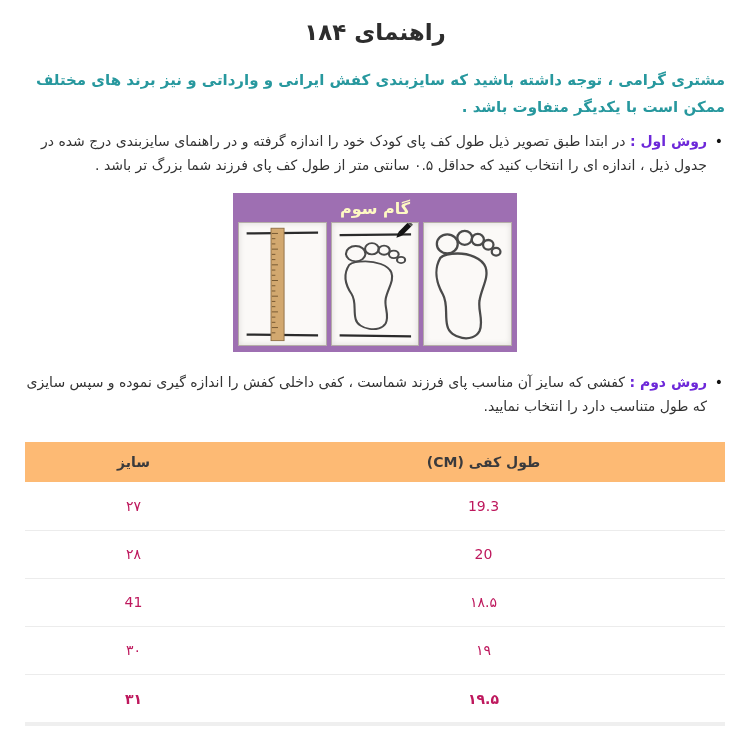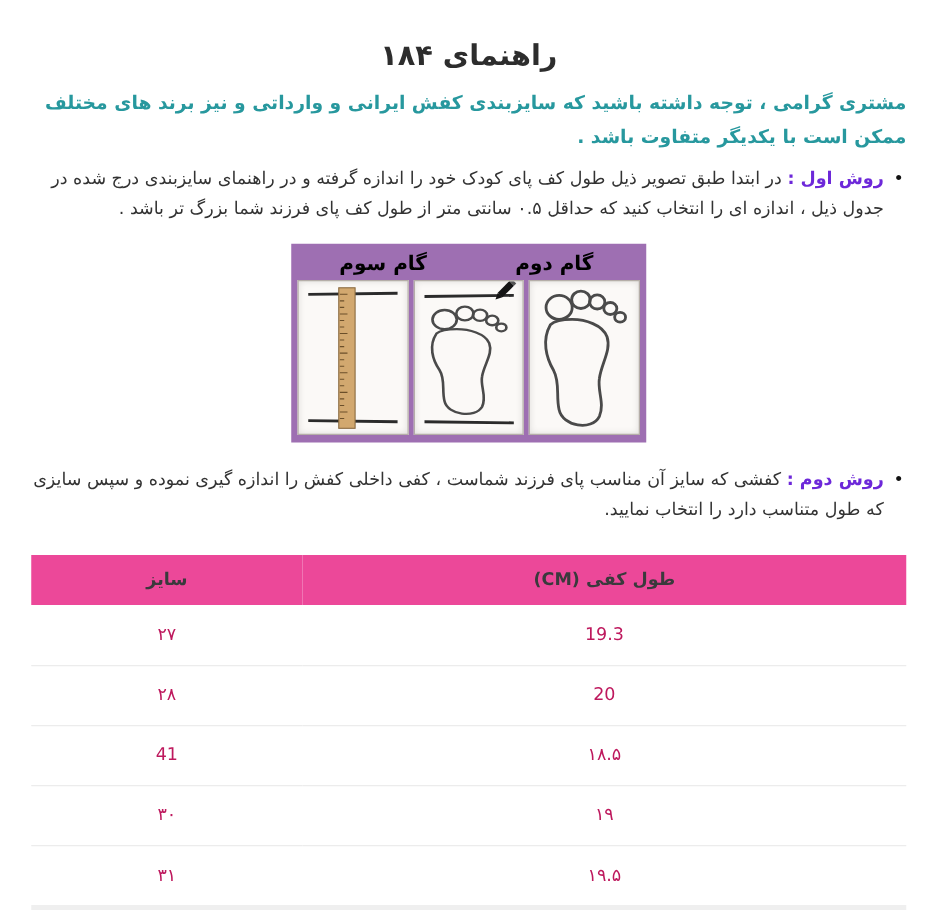--- a/index.html
+++ b/index.html
@@ -6,29 +6,29 @@
   html, body {
     width: 750px; height: 738px;
     background: #ffffff;
     font-family: "DejaVu Sans", sans-serif;
     direction: rtl;
     overflow: hidden;
   }
   .content { padding: 0 25px; }
 
   .page-title {
-    margin-top: 32px;
+    margin-top: 19px;
     text-align: center;
     font-size: 23px;
     font-weight: 700;
     color: #2d2d2d;
   }
 
   .notice {
-    margin-top: 11px;
+    margin-top: 22px;
     font-size: 15px;
     font-weight: 700;
     color: #27989e;
     line-height: 1.8;
     text-align: right;
   }
 
   .methods { margin-top: 8px; }
   .method {
     position: relative;
@@ -53,21 +53,21 @@
   .steps-figure {
     width: 284px;
     margin: 16px auto 0;
     background: #9e6fb2;
     padding: 2px 5px 6px;
   }
   .steps-header { display: flex; }
   .step-label {
     flex: 1;
     text-align: center;
-    color: #000000;
+    color: #fef9c3;
     font-weight: 700;
     font-size: 16px;
     line-height: 27px;
     white-space: nowrap;
   }
   .steps-panels { display: flex; gap: 4px; }
   .panel {
     flex: 1;
     height: 124px;
     background: #fbf9f7;
@@ -79,37 +79,37 @@
   .panel svg { width: 100%; height: 100%; display: block; }
 
   
   .size-table-wrap { margin-top: 24px; }
   table.size-table {
     width: 100%;
     border-collapse: collapse;
     direction: rtl;
   }
   .size-table th {
-    background: #ec4899;
+    background: #fdba74;
     height: 40px;
     font-size: 14px;
     font-weight: 700;
     color: #3a3a3c;
     text-align: center;
   }
   .size-table col.col-insole { width: 69%; }
   .size-table col.col-size   { width: 31%; }
   .size-table td {
     height: 48px;
     text-align: center;
     font-size: 14px;
     color: #be185d;
     border-bottom: 1px solid #ececec;
   }
-  .size-table tbody tr:last-child td { border-bottom: none; }
+  .size-table tbody tr:last-child td { border-bottom: none; font-weight: bold; }
   .table-bottom-band {
     height: 4px;
     background: #efefef;
   }
 </style>
 </head>
 <body>
 
 <div class="content">
 
@@ -120,21 +120,20 @@
   <div class="methods">
 
     <div class="method">
       <span class="bullet">•</span>
       <span class="label">روش اول :</span>
       <span>در ابتدا طبق تصویر ذیل طول کف پای کودک خود را اندازه گرفته و در راهنمای سایزبندی درج شده در جدول ذیل ، اندازه ای را انتخاب کنید که حداقل ۰.۵ سانتی متر از طول کف پای فرزند شما بزرگ تر باشد .</span>
     </div>
 
     <div class="steps-figure">
       <div class="steps-header">
-        <div class="step-label">گام دوم</div>
         <div class="step-label">گام سوم</div>
       </div>
       <div class="steps-panels">
 
         <div class="panel">
           <svg viewBox="0 0 90 140" preserveAspectRatio="xMidYMid meet" aria-hidden="true">
             <g fill="none" stroke="#4a4a4a" stroke-width="2.6">
               <ellipse cx="22" cy="24" rx="12" ry="11"></ellipse>
               <ellipse cx="42" cy="17" rx="8.5" ry="8"></ellipse>
               <ellipse cx="57" cy="19" rx="7" ry="6.5"></ellipse>

